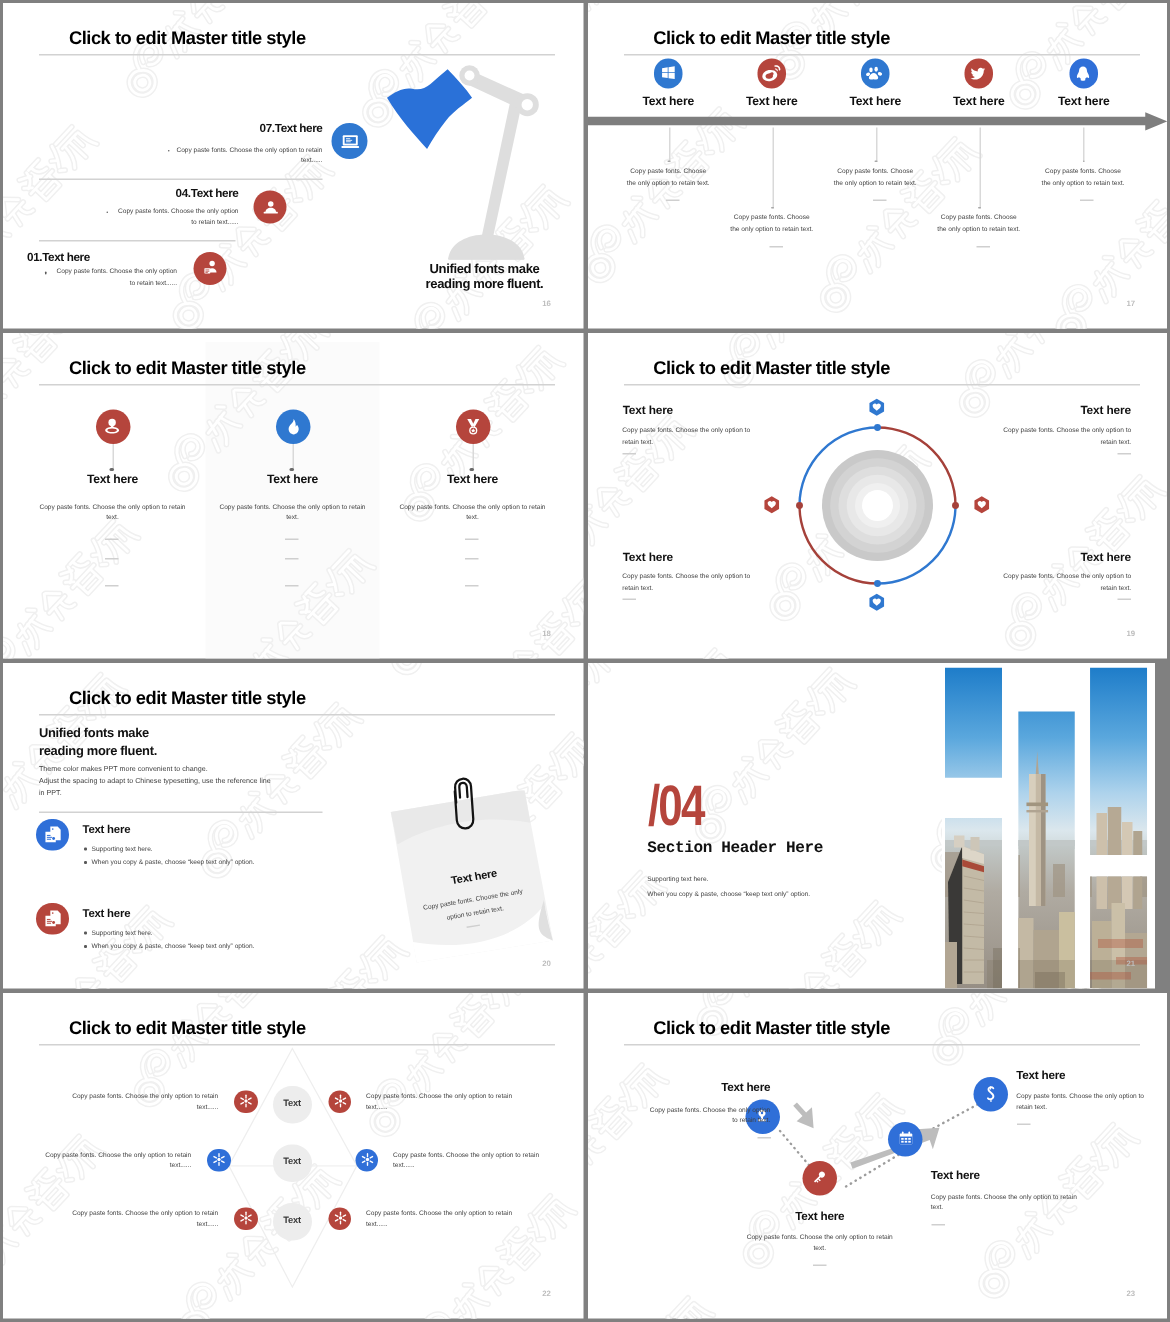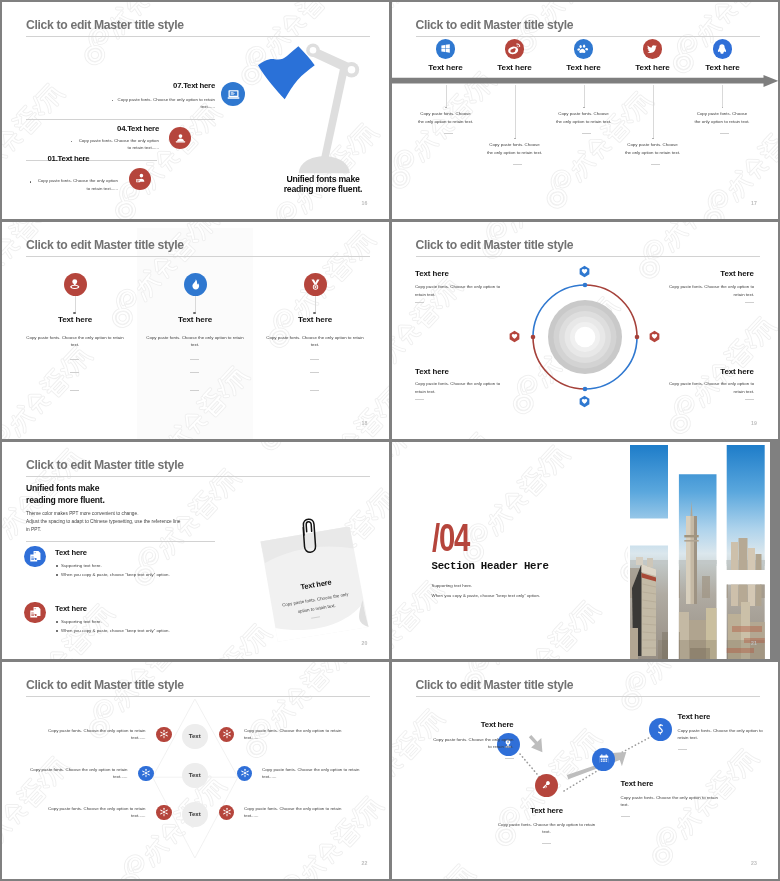--- a/index.html
+++ b/index.html
@@ -1,21 +1,21 @@
 <!DOCTYPE html>
 <html><head>
 <meta charset="utf-8">
 <style>
   html,body{margin:0;padding:0;}
   body{width:780px;height:881px;background:#808080;font-family:"Liberation Sans",sans-serif;overflow:hidden;
        -webkit-font-smoothing:antialiased;}
   #page{position:absolute;left:0;top:0;width:780px;height:881px;background:#808080;}
   .slide{position:absolute;background:#fff;overflow:hidden;}
   .wmwrap{position:absolute;left:0;top:0;width:100%;height:100%;overflow:hidden;pointer-events:none;}
-  .ttl{position:absolute;font-weight:bold;color:#737373;font-size:12.2px;line-height:14px;white-space:nowrap;letter-spacing:-0.32px;}
+  .ttl{position:absolute;font-weight:bold;color:#000000;font-size:12.2px;line-height:14px;white-space:nowrap;letter-spacing:-0.32px;margin-left:20px;}
   .hr{position:absolute;background:#d2d2d2;height:1px;}
   .pn{position:absolute;color:#bdbdbd;font-size:5.2px;font-weight:bold;}
   .tx{position:absolute;color:#3f3f3f;font-size:4.4px;line-height:7.6px;}
   .bd{font-weight:bold;color:#111;}
   .bul{position:absolute;width:1.5px;height:1.5px;background:#595959;border-radius:50%;}
   .ic{position:absolute;border-radius:50%;display:flex;align-items:center;justify-content:center;}
   .ic svg{display:block;}
   .vl{position:absolute;width:0.6px;background:#d9d9d9;}
   .cdot{position:absolute;width:1.7px;height:1.7px;border-radius:50%;background:#a8a8a8;}
   .dot{position:absolute;width:2.4px;height:2.4px;border-radius:50%;background:#6b6b6b;}
@@ -250,21 +250,21 @@
   <div class="bul" style="left:68.5px;top:138.6px;"></div>
   <div class="ic" style="left:167px;top:125px;width:22px;height:22px;background:#b5453c;">
     <svg width="13" height="13" viewBox="0 0 24 24">
           <circle cx="12" cy="7.5" r="3.4" fill="#fff"></circle>
           <path d="M5.5 17.3c0-3.4 2.9-5.4 6.5-5.4s6.5 2 6.5 5.4z" fill="#fff"></path>
           <rect x="3.3" y="16.9" width="17.4" height="2.3" rx="0.7" fill="#fff"></rect>
         </svg>
   </div>
   <div class="hr" style="left:24px;top:157.5px;width:131px;"></div>
 
-  <div class="tx bd" style="left:16px;top:153px;width:101px;text-align:center;font-size:7.8px;letter-spacing:-0.25px;">01.Text here</div>
+  <div class="tx bd" style="left:16px;top:166px;width:101px;text-align:left;font-size:7.8px;letter-spacing:-0.25px;">01.Text here</div>
   <div class="tx" style="left:33px;top:175px;width:83px;text-align:right;">Copy paste fonts. Choose the only option to retain text......</div>
   <div class="bul" style="left:27.5px;top:179px;"></div>
   <div class="ic" style="left:127px;top:165.5px;width:22px;height:22px;background:#b5453c;">
     <svg width="13" height="13" viewBox="0 0 24 24">
           <circle cx="13.7" cy="6.7" r="3.3" fill="#fff"></circle>
           <path d="M8.3 17.9c0-3.3 2.4-5.3 5.4-5.3s5.4 2 5.4 5.3z" fill="#fff"></path>
           <rect x="4.2" y="12.7" width="7.2" height="6.4" rx="0.6" fill="#fff"></rect>
           <rect x="5.4" y="14.2" width="4.8" height="0.9" fill="#b5453c"></rect>
           <rect x="5.4" y="15.8" width="4.8" height="0.9" fill="#b5453c"></rect>
           <rect x="5.4" y="17.4" width="3" height="0.9" fill="#b5453c"></rect>

